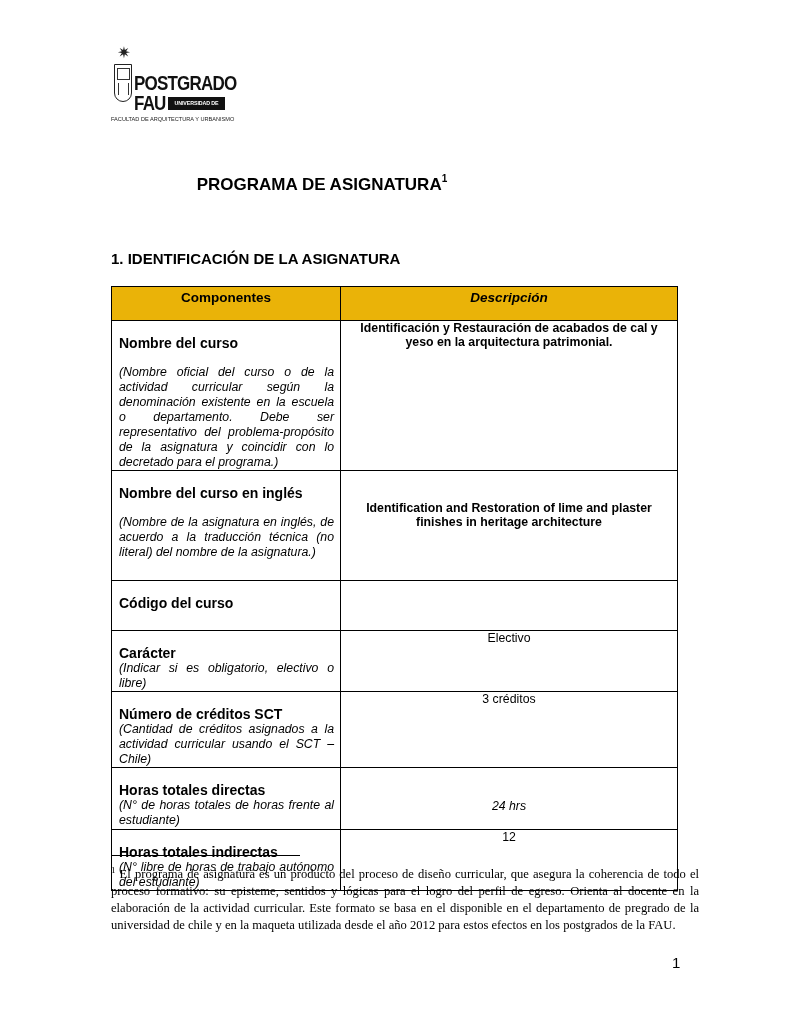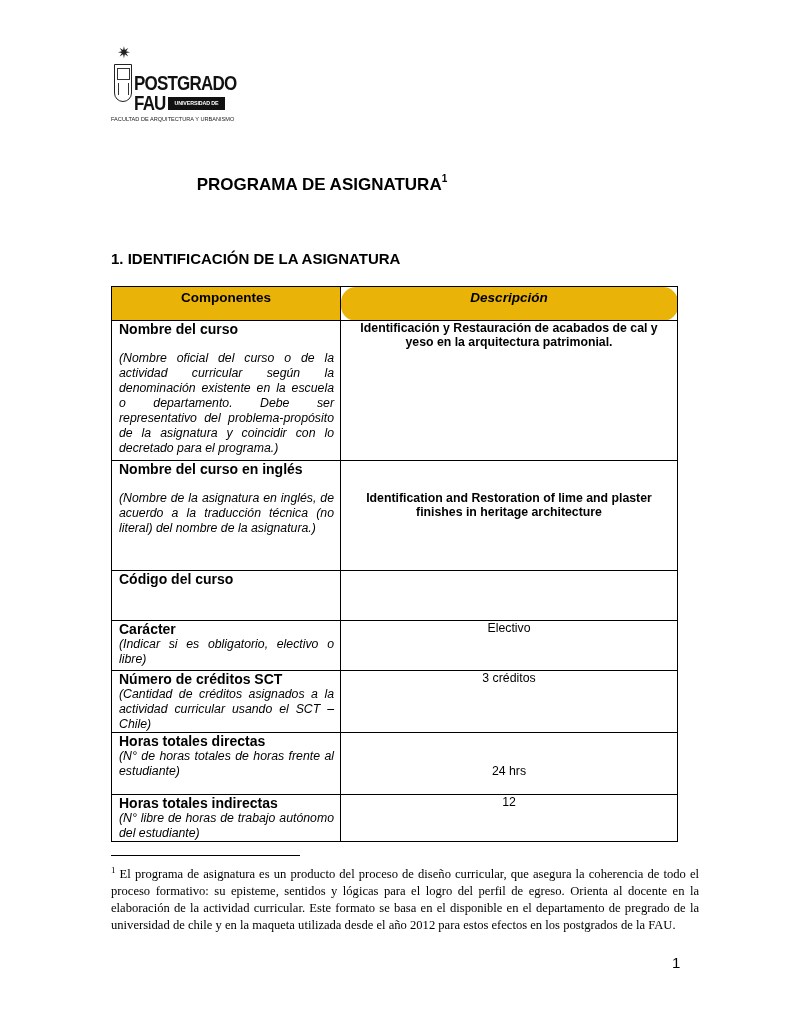--- a/index.html
+++ b/index.html
@@ -17,22 +17,22 @@
     .logo .faculty { position: absolute; left: 1px; top: 72px; font-size: 5.6px; letter-spacing: 0px; color: #222; white-space: nowrap; }
 
     .title { position: absolute; left: 0; width: 644px; top: 174px; text-align: center; font-size: 17px; font-weight: bold; }
     .title sup { font-size: 10px; vertical-align: super; position: relative; top: -1px; }
 
     .section { position: absolute; left: 111px; top: 250px; font-size: 15px; font-weight: bold; }
 
     table.spec { position: absolute; left: 111px; top: 286px; width: 567px; border-collapse: collapse; }
     table.spec td, table.spec th { border: 1.3px solid #000; vertical-align: top; }
     table.spec th { background: #eab308; height: 34px; font-size: 13.5px; font-weight: bold; text-align: center; padding-top: 3px; vertical-align: top; }
-    table.spec th.desc { font-style: italic; border-radius: 15px; }
-    td.left { width: 229px; padding: 0 6px 0 7px; }
+    table.spec th.desc { font-style: italic; }
+    td.left { width: 229px; padding: 14px 6px 0 7px; }
     td.right { text-align: center; vertical-align: middle; font-size: 12.3px; padding: 0 8px; }
     td.right.bold { font-weight: bold; }
     td.right.top { vertical-align: top; }
     .lbl { font-size: 14px; font-weight: bold; line-height: 16px; }
     .hint { font-size: 12.3px; font-style: italic; line-height: 15px; text-align: justify; text-align-last: left; }
     .gap { height: 14px; }
 
     .fn-rule { position: absolute; left: 111px; top: 855px; width: 189px; border-top: 1.2px solid #000; }
     .footnote { position: absolute; left: 111px; top: 862px; width: 588px; font-family: "Liberation Serif", serif; font-size: 12.6px; line-height: 17px; text-align: justify; text-align-last: left; }
     .footnote sup { font-size: 9px; vertical-align: super; }
@@ -94,21 +94,21 @@
       <div class="lbl">Número de créditos SCT</div>
       <div class="hint">(Cantidad de créditos asignados a la actividad curricular usando el SCT – Chile)</div>
     </td>
     <td class="right top" style=""><span>3 créditos</span></td>
   </tr>
   <tr style="height:62px;">
     <td class="left">
       <div class="lbl">Horas totales directas</div>
       <div class="hint">(N° de horas totales de horas frente al estudiante)</div>
     </td>
-    <td class="right top" style="padding-top:31px;"><span>24 hrs</span></td>
+    <td class="right top" style="padding-top:31px;font-style:italic;"><span>24 hrs</span></td>
   </tr>
   <tr style="height:46px;">
     <td class="left">
       <div class="lbl">Horas totales indirectas</div>
       <div class="hint">(N° libre de horas de trabajo autónomo del estudiante)</div>
     </td>
     <td class="right">12</td>
   </tr>
 </tbody>
   </table>

